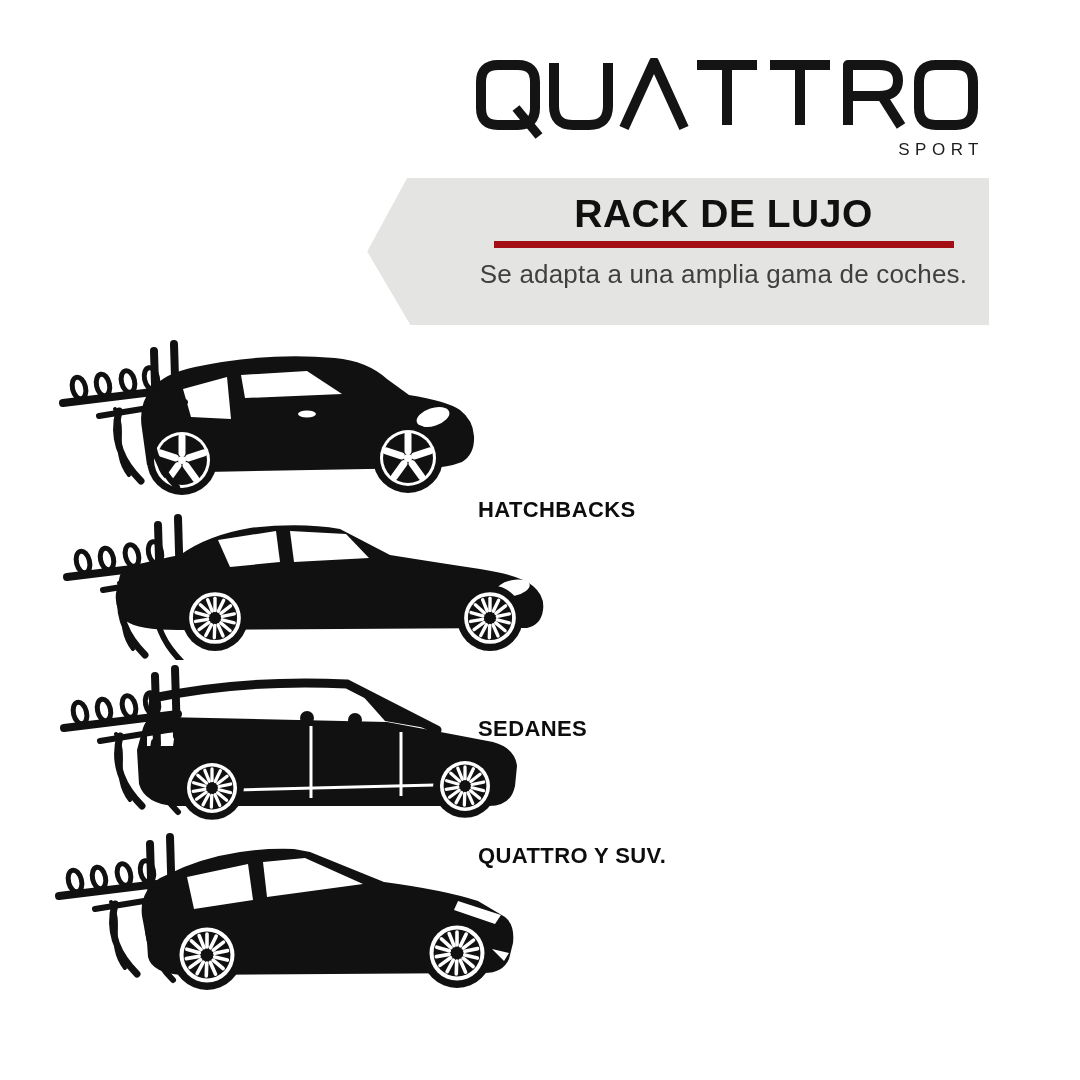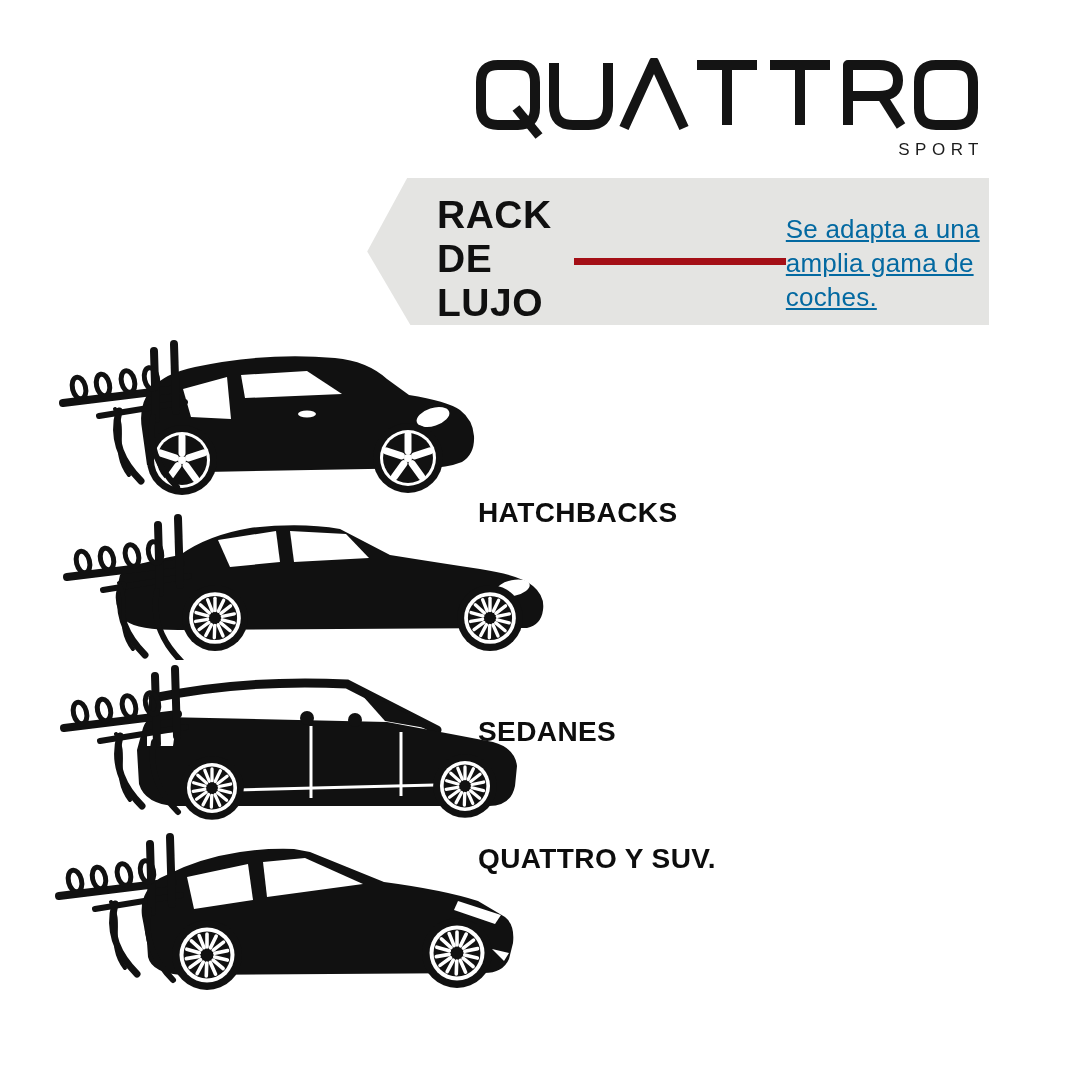--- a/index.html
+++ b/index.html
@@ -17,43 +17,43 @@
   
   .logo{position:absolute;left:476px;top:58px;width:512px;height:100px;}
   
   .banner{
     position:absolute;left:0;top:178px;width:1080px;height:147px;
     background:#e4e4e2;
     clip-path:polygon(37.7% 0, 100% 0, 100% 100%, 38% 100%, 34% 50%);
   }
   .banner-inner{
     position:absolute;left:437px;right:70px;top:0;bottom:0;
-    display:flex;flex-direction:row;align-items:center;justify-content:flex-start;
-    padding-top:14px;text-align:left;
+    display:flex;flex-direction:column;align-items:center;justify-content:flex-start;
+    padding-top:14px;text-align:right;
   }
   .banner-title{
     font-size:39px;font-weight:800;color:#101010;
     letter-spacing:0.5px;line-height:44px;margin:0;
   }
   .banner-divider{
     width:460px;height:7px;background:#a40f16;border:none;margin:5px 0 0 0;
   }
   .banner-subtitle{
-    font-size:26px;font-weight:400;color:#0369a1;
-    line-height:34px;margin-top:9px;letter-spacing:0.2px;text-decoration:underline;
+    font-size:26px;font-weight:400;color:#404040;
+    line-height:34px;margin-top:9px;letter-spacing:0.2px;
   }
   
   .car{position:absolute;}
   .car-1{left:55px;top:333px;}
   .car-2{left:58px;top:505px;}
   .car-3{left:55px;top:650px;}
   .car-4{left:52px;top:820px;}
   .vehicle-label{
     position:absolute;left:478px;
-    font-size:28px;font-weight:700;color:#0d0d0d;letter-spacing:0.4px;
+    font-size:22px;font-weight:700;color:#0d0d0d;letter-spacing:0.4px;
     white-space:nowrap;
   }
   .vl-1{top:497px;}
   .vl-2{top:716px;}
   .vl-3{top:843px;}
 </style>
 </head>
 <body>
 
 <div class="page">

